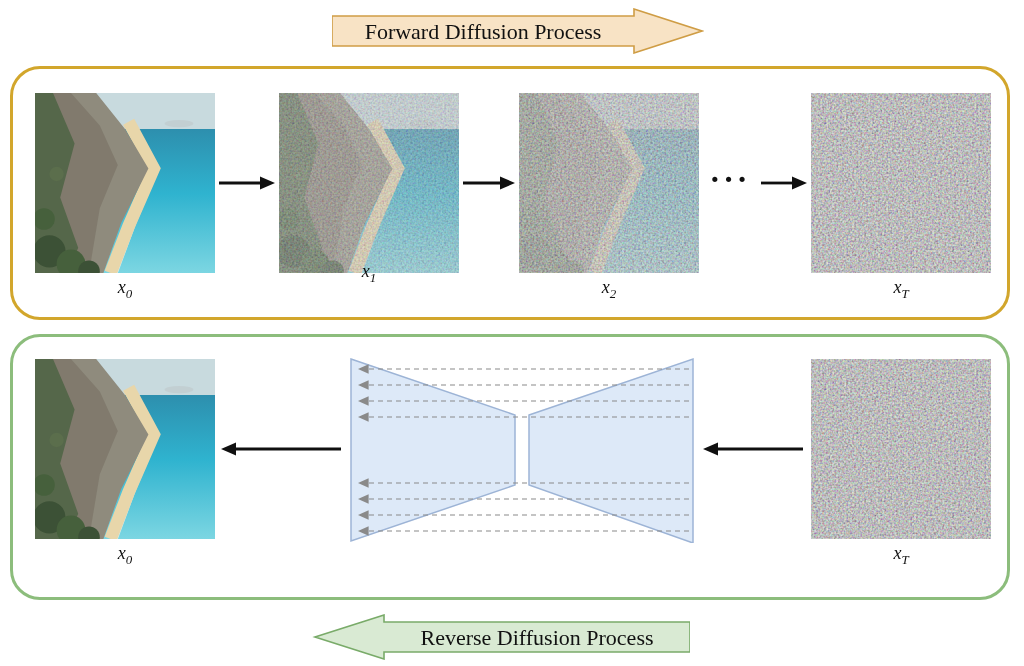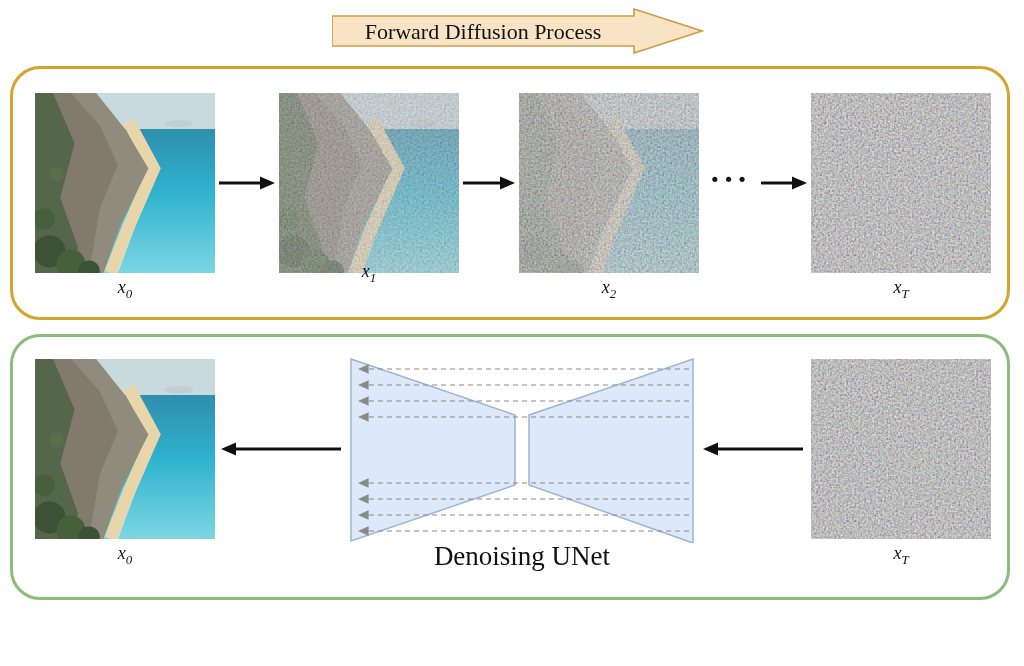--- a/index.html
+++ b/index.html
@@ -1,19 +1,19 @@
 <!DOCTYPE html>
 <html><head>
 <meta charset="utf-8">
 <style>
   * { margin:0; padding:0; box-sizing:border-box; }
   html,body { background:#ffffff; }
   .stage {
     position:relative; width:1024px; height:666px; background:#ffffff;
-    font-family:"Liberation Serif", serif; color:#111; overflow:hidden;border-radius:21px;
+    font-family:"Liberation Serif", serif; color:#111; overflow:hidden;
   }
   .panel { position:absolute; border-radius:30px; background:#ffffff; }
   .panel.forward { left:10px; top:66px;  width:1000px; height:254px; border:3px solid #d2a62c; }
   .panel.reverse { left:10px; top:334px; width:1000px; height:266px; border:3px solid #8cbd7c; }
   .tile { position:absolute; width:180px; height:180px; }
   .tile svg { width:100%; height:100%; display:block; }
   .arrow { position:absolute; }
   .arrow svg { width:100%; height:100%; display:block; }
   .var-label { position:absolute; width:180px; text-align:center; font-size:18px; font-style:italic; }
   .var-label sub { font-size:0.72em; }
@@ -178,20 +178,25 @@
 
     <div class="tile" style="left:798px; top:22px;">
       <svg viewBox="0 0 100 100" preserveAspectRatio="none">
         <rect width="100" height="100" filter="url(#noiseF)"></rect>
       </svg>
     </div>
 
     <div class="var-label" style="left:22px; top:206px;">
       <span>x</span><sub>0</sub>
     </div>
-    <div class="unet-label" style="left:306px; top:204px; width:406px;">Denoising UNet</div>
     <div class="var-label" style="left:798px; top:206px;">
       <span>x</span><sub>T</sub>
     </div>
   </div>
 
+  <div class="banner" style="left:312px; top:614px; width:378px; height:46px;">
+    <svg viewBox="0 0 378 46">
+      <polygon points="378,8 72,8 72,1 3,23 72,45 72,38 378,38" fill="#d9ead3" stroke="#79ab69" stroke-width="1.6"></polygon>
+      <text x="225" y="30.5" text-anchor="middle">Reverse Diffusion Process</text>
+    </svg>
+  </div>
 
 </div>
 
 </body></html>

